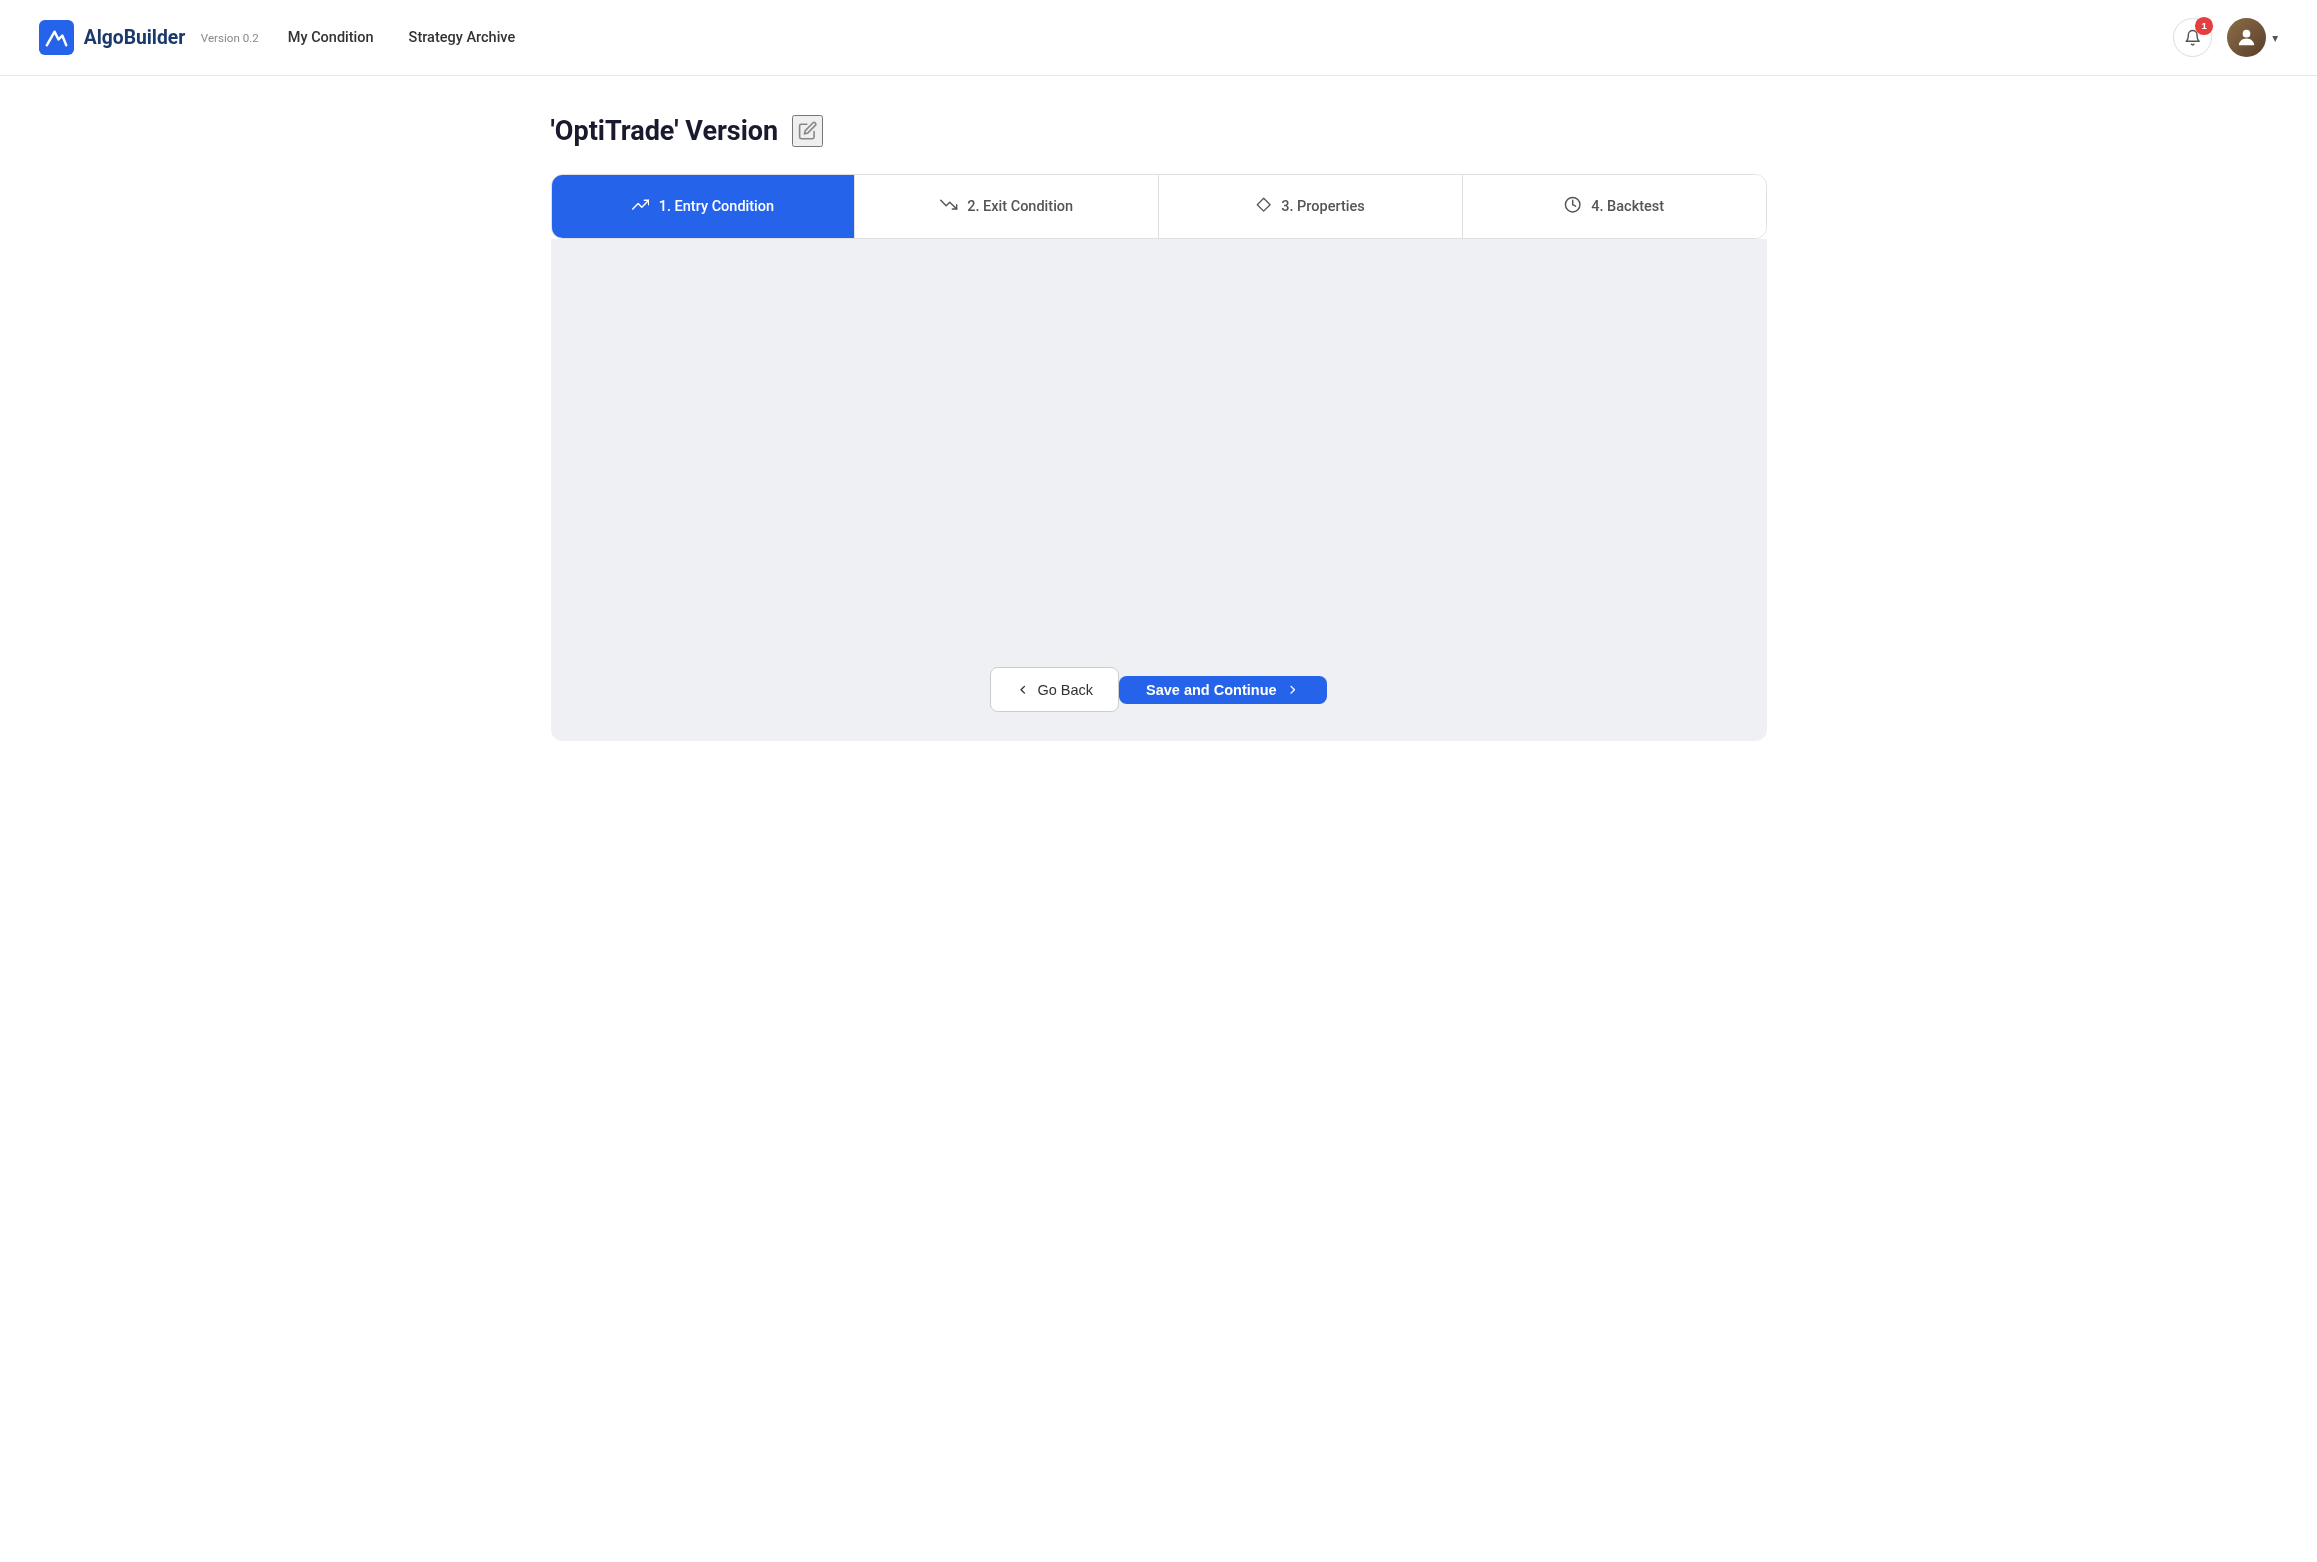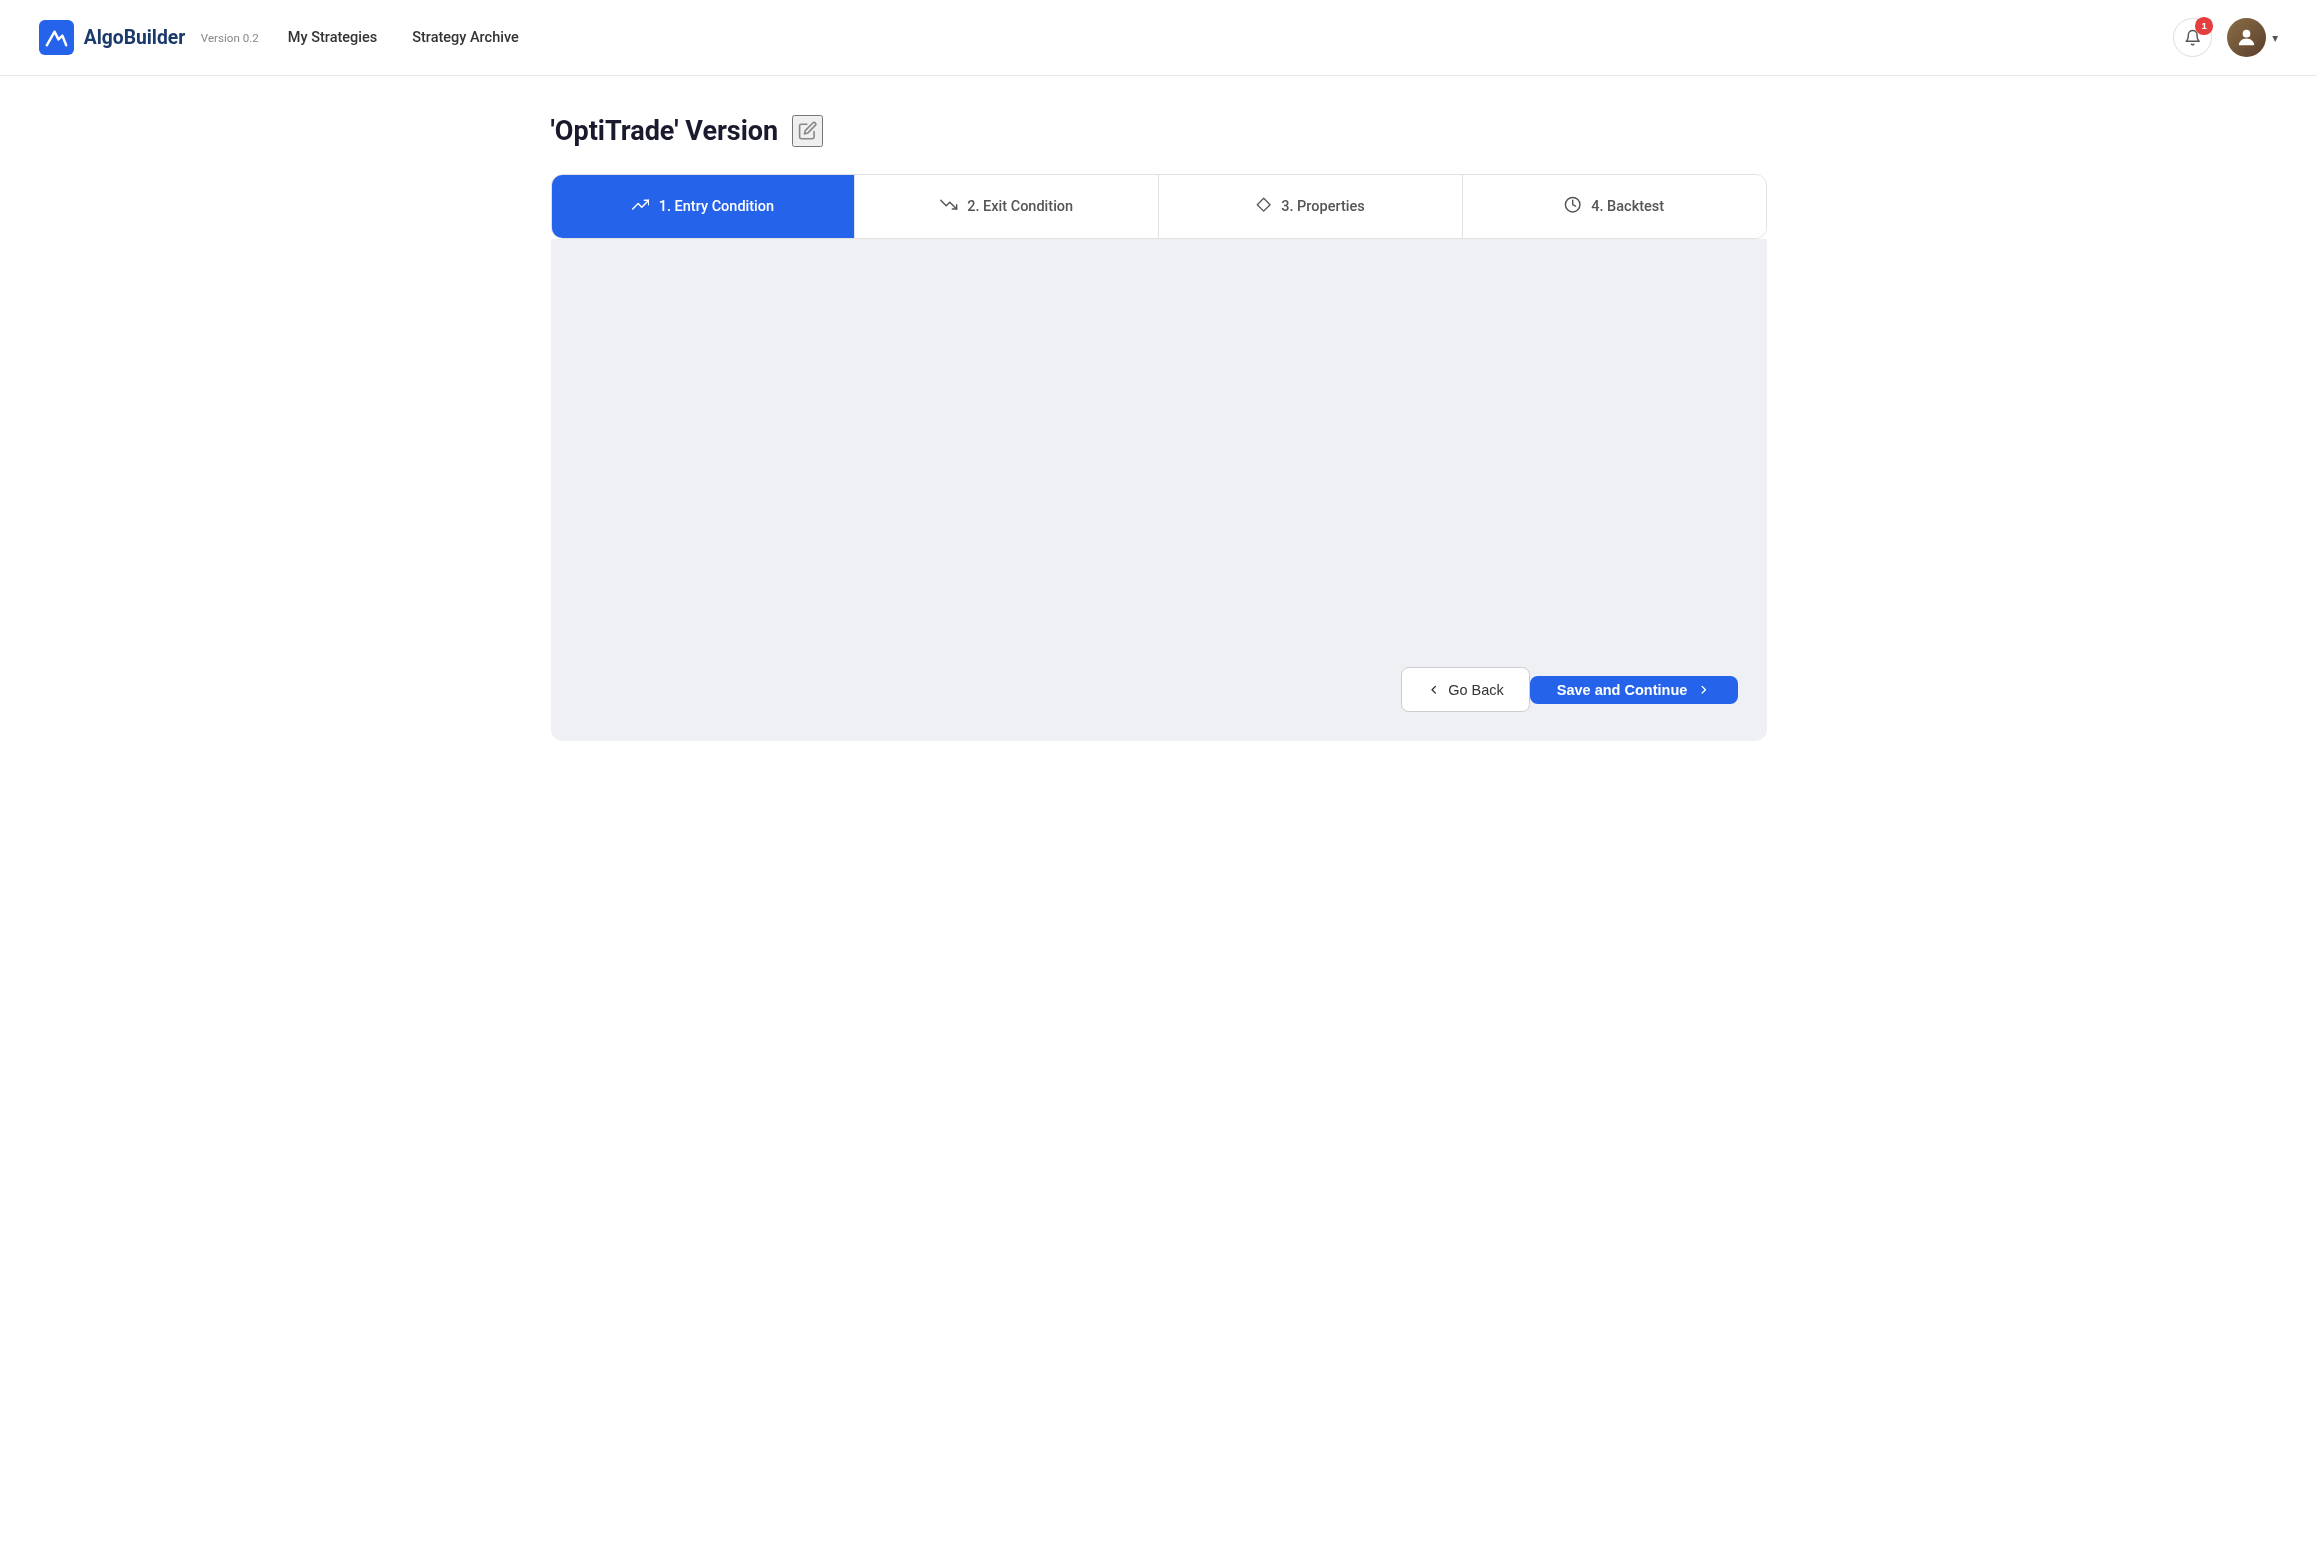--- a/index.html
+++ b/index.html
@@ -206,21 +206,21 @@
       justify-content: space-between;
     }
 
     .workspace-inner {
       flex: 1;
     }
 
     
     .workspace-actions {
       display: flex;
-      justify-content: flex-end;
+      justify-content: center;
       align-items: center;
       padding-top: 19.3px;
     }
 
     .go-back-btn {
       display: flex;
       align-items: center;
       gap: 7.7px;
       padding: 13.5px 25px;
       border: 1.4px solid #ccc;
@@ -253,21 +253,21 @@
   <div class="logo-area">
     <svg class="logo-icon" viewBox="0 0 36 36" fill="none" xmlns="http://www.w3.org/2000/svg">
       <rect width="36" height="36" rx="6" fill="#2563eb"></rect>
       <path d="M8 26 L16 12 L20 20 L24 16 L28 26" stroke="white" stroke-width="2.5" stroke-linecap="round" stroke-linejoin="round" fill="none"></path>
     </svg>
     <span class="app-name">AlgoBuilder</span>
     <span class="version-badge">Version 0.2</span>
   </div>
 
   <div class="nav-links">
-    <a class="nav-link">My Strategies</a>
+    <a class="nav-link">My Condition</a>
     <a class="nav-link">Strategy Archive</a>
   </div>
 
   <div class="nav-right">
     <button class="notification-btn">
       <svg width="17.4" height="17.4" viewBox="0 0 24 24" fill="none" stroke="#555" stroke-width="2" stroke-linecap="round" stroke-linejoin="round">
         <path d="M18 8A6 6 0 0 0 6 8c0 7-3 9-3 9h18s-3-2-3-9"></path>
         <path d="M13.73 21a2 2 0 0 1-3.46 0"></path>
       </svg>
       <span class="notification-badge">1</span>

